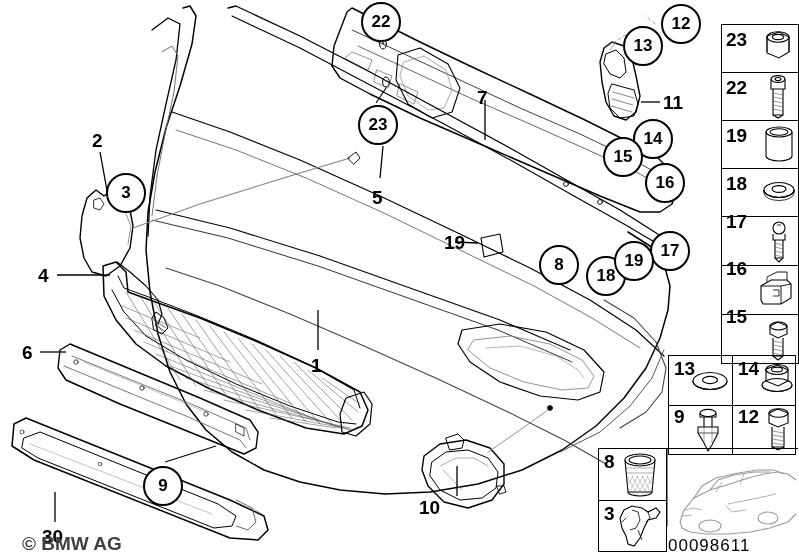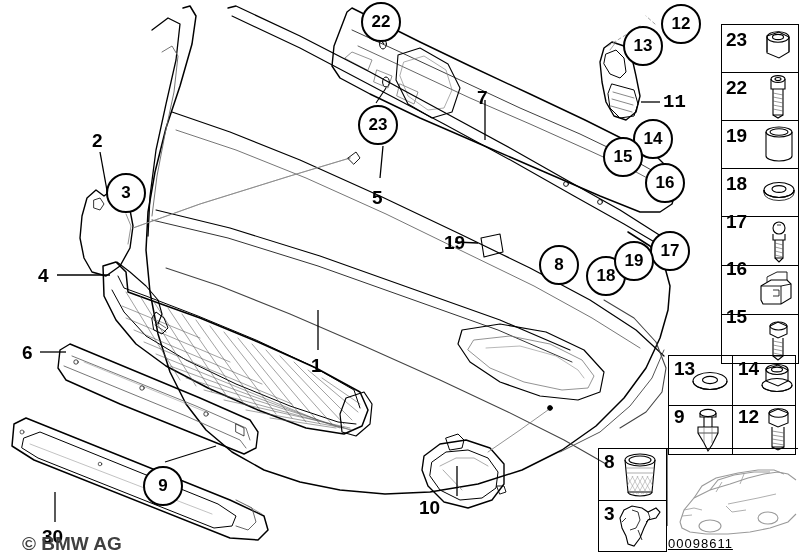--- a/index.html
+++ b/index.html
@@ -7,22 +7,22 @@
   #stage{position:relative;width:799px;height:559px;background:#fff;}
   svg{display:block;}
   .lbl{position:absolute;font-family:"Liberation Sans",sans-serif;font-weight:bold;color:#000;
        font-size:19px;line-height:19px;white-space:nowrap;}
   .circ{position:absolute;border:2px solid #000;border-radius:50%;background:#fff;
         display:flex;align-items:center;justify-content:center;
         font-family:"Liberation Sans",sans-serif;font-weight:bold;font-size:17px;color:#000;}
   .circ.w36{width:36px;height:36px;}
   .copy{position:absolute;left:22px;top:533px;font-size:19px;font-weight:bold;color:#404040;
         font-family:"Liberation Sans",sans-serif;letter-spacing:0px;}
-  .diagno{position:absolute;left:668px;top:536px;font-size:13px;color:#000;
-        font-family:"Liberation Sans",sans-serif;letter-spacing:1px;text-decoration:underline;}
+  .diagno{position:absolute;left:668px;top:536px;font-size:17px;color:#000;
+        font-family:"Liberation Sans",sans-serif;letter-spacing:1px;}
   .cellnum{position:absolute;font-weight:bold;font-size:19px;color:#000;
         font-family:"Liberation Sans",sans-serif;}
 </style>
 </head>
 <body>
 
 <div id="stage">
 
   <svg width="799" height="559" viewBox="0 0 799 559" style="position:absolute;left:0;top:0;">
     <g fill="none" stroke="#000" stroke-width="1.2" stroke-linejoin="round" stroke-linecap="round">
@@ -399,21 +399,21 @@
   <div class="lbl" style="left:311px;top:356px;">1</div>
   <div class="lbl" style="left:92px;top:131px;">2</div>
   <div class="circ w36" style="left:106px;top:173px;">3</div>
   <div class="lbl" style="left:38px;top:266px;">4</div>
   <div class="lbl" style="left:372px;top:188px;">5</div>
   <div class="lbl" style="left:22px;top:343px;">6</div>
   <div class="lbl" style="left:477px;top:88px;">7</div>
   <div class="circ w36" style="left:539px;top:245px;">8</div>
   <div class="circ w36" style="left:143px;top:466px;">9</div>
   <div class="lbl" style="left:419px;top:498px;">10</div>
-  <div class="lbl" style="left:663px;top:93px;font-family:Liberation Mono, monospace;">11</div>
+  <div class="lbl" style="left:663px;top:93px;">11</div>
   <div class="circ w36" style="left:661px;top:4px;">12</div>
   <div class="circ w36" style="left:623px;top:26px;">13</div>
   <div class="circ w36" style="left:633px;top:119px;">14</div>
   <div class="circ w36" style="left:603px;top:137px;">15</div>
   <div class="circ w36" style="left:645px;top:163px;">16</div>
   <div class="circ w36" style="left:650px;top:231px;">17</div>
   <div class="circ w36" style="left:586px;top:256px;">18</div>
   <div class="circ w36" style="left:614px;top:241px;">19</div>
   <div class="lbl" style="left:42px;top:527px;">30</div>
   <div class="lbl" style="left:444px;top:233px;">19</div>

